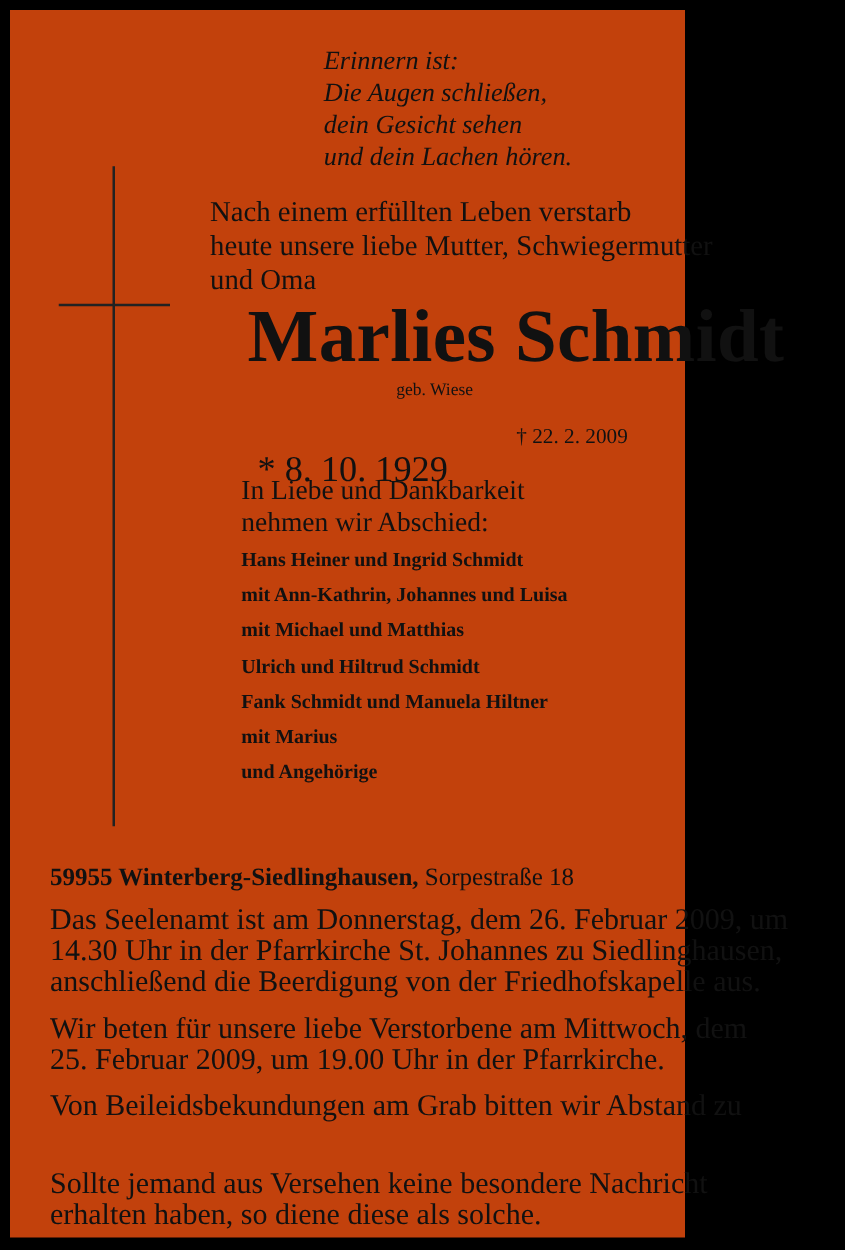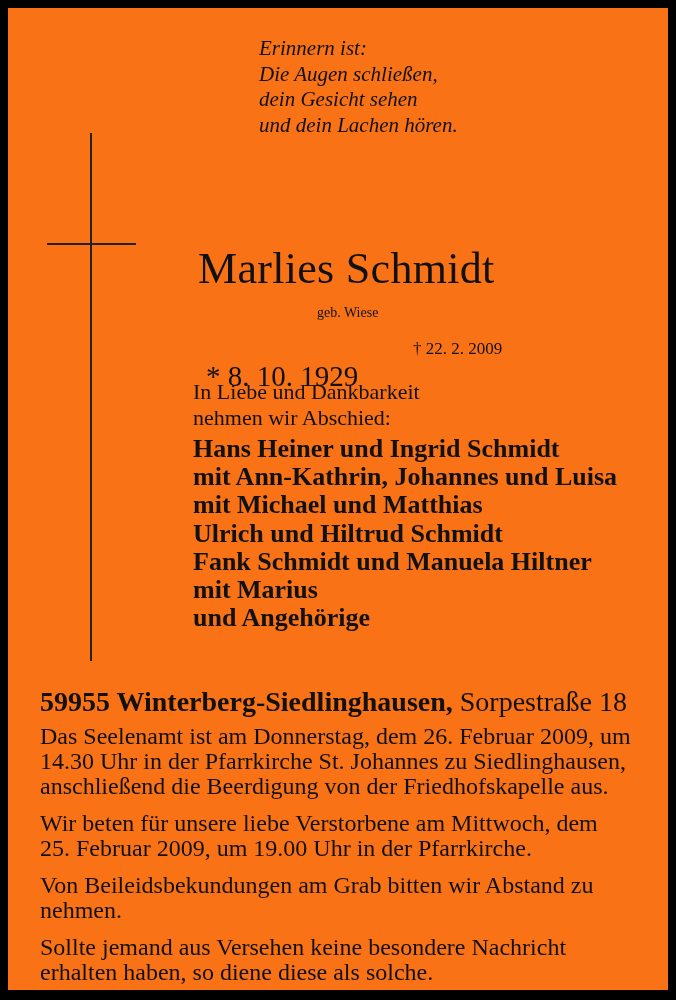--- a/index.html
+++ b/index.html
@@ -1,28 +1,28 @@
 <!DOCTYPE html>
 <html><head>
 <meta charset="utf-8">
 <style>
   html, body { margin: 0; padding: 0; }
   body { width: 676px; height: 1000px; background: #000; position: relative; overflow: hidden; }
-  .card { position: absolute; left: 8px; top: 8px; width: 660px; height: 982px; background: #f97316; }
+  .card { position: absolute; left: 8px; top: 8px; width: 540px; height: 982px; background: #c2410c; }
   .serif { font-family: "Liberation Serif", "DejaVu Serif", serif; color: #111; }
   .abs { position: absolute; white-space: nowrap; }
   .poem { left: 251px; top: 28px; font-style: italic; font-size: 21px; line-height: 25.5px; }
   .intro { left: 160px; top: 148px; font-size: 23px; line-height: 27px; }
-  .name { left: 190px; top: 236px; font-size: 44px; font-weight: normal; letter-spacing: 0.3px; line-height: 50px; }
+  .name { left: 190px; top: 236px; font-size: 60px; font-weight: bold; letter-spacing: 0.3px; line-height: 50px; }
   .maiden { left: 309px; top: 292px; font-size: 14px; line-height: 26px; }
   .birth { left: 198px; top: 327px; font-size: 29px; line-height: 28px; margin-top: 27px; }
   .death { left: 405px; top: 327px; font-size: 17px; line-height: 28px; }
   .thanks { left: 185px; top: 371px; font-size: 22px; line-height: 26px; }
-  .family { left: 185px; top: 427px; font-size: 26px; font-weight: bold; line-height: 28.2px; }
-  .address { left: 32px; top: 680px; font-size: 28px; line-height: 28px; font-family: Liberation Serif, serif; }
+  .family { left: 185px; top: 427px; font-size: 16px; font-weight: bold; line-height: 28.2px; }
+  .address { left: 32px; top: 680px; font-size: 20px; line-height: 28px; font-family: Liberation Serif, serif; }
   .address b { font-weight: bold; }
   .para { left: 32px; font-size: 24px; line-height: 25px; }
   .p1 { top: 716px; }
   .p2 { top: 803px; }
   .p3 { top: 865px; }
   .p4 { top: 927px; }
   .cross-v { position: absolute; left: 82px; top: 125px; width: 2px; height: 528px; background: #222; }
   .cross-h { position: absolute; left: 39px; top: 235px; width: 89px; height: 2px; background: #222; }
   .line { display: block; }
 </style>
@@ -34,20 +34,25 @@
   <div class="cross-v"></div>
   <div class="cross-h"></div>
 
   <div class="abs serif poem">
     <span class="line">Erinnern ist:</span>
     <span class="line">Die Augen schließen,</span>
     <span class="line">dein Gesicht sehen</span>
     <span class="line">und dein Lachen hören.</span>
   </div>
 
+  <div class="abs serif intro">
+    <span class="line">Nach einem erfüllten Leben verstarb</span>
+    <span class="line">heute unsere liebe Mutter, Schwiegermutter</span>
+    <span class="line">und Oma</span>
+  </div>
 
   <div class="abs serif name">Marlies Schmidt</div>
   <div class="abs serif maiden">geb. Wiese</div>
 
   <div class="abs serif birth">
     <span>*</span>
     <span>8. 10. 1929</span>
   </div>
   <div class="abs serif death">
     <span>†</span>
@@ -78,19 +83,18 @@
     <span class="line">Das Seelenamt ist am Donnerstag, dem 26. Februar 2009, um</span>
     <span class="line">14.30 Uhr in der Pfarrkirche St. Johannes zu Siedlinghausen,</span>
     <span class="line">anschließend die Beerdigung von der Friedhofskapelle aus.</span>
   </div>
   <div class="abs serif para p2">
     <span class="line">Wir beten für unsere liebe Verstorbene am Mittwoch, dem</span>
     <span class="line">25. Februar 2009, um 19.00 Uhr in der Pfarrkirche.</span>
   </div>
   <div class="abs serif para p3">
     <span class="line">Von Beileidsbekundungen am Grab bitten wir Abstand zu</span>
-    <span class="line">nehmen.</span>
   </div>
   <div class="abs serif para p4">
     <span class="line">Sollte jemand aus Versehen keine besondere Nachricht</span>
     <span class="line">erhalten haben, so diene diese als solche.</span>
   </div>
 </div>
 
 </body></html>

